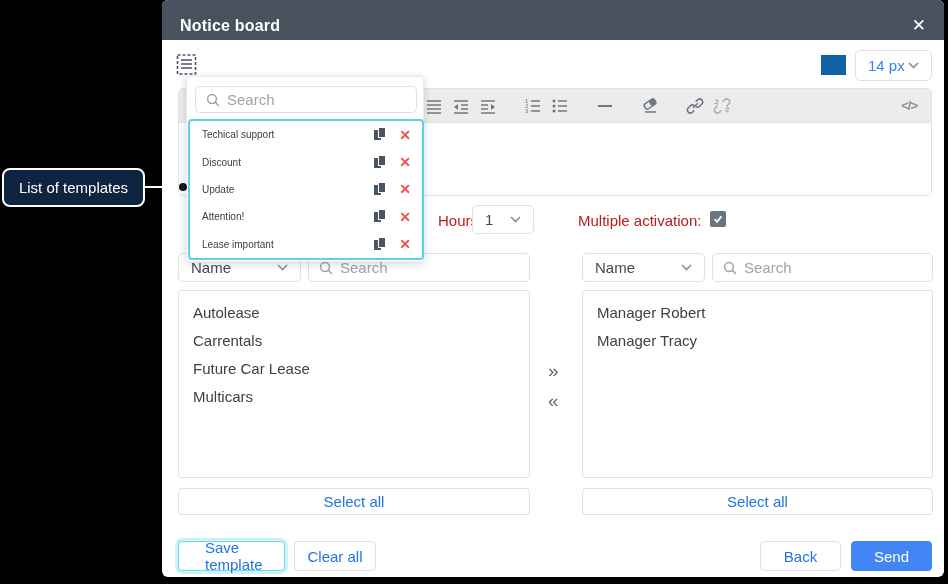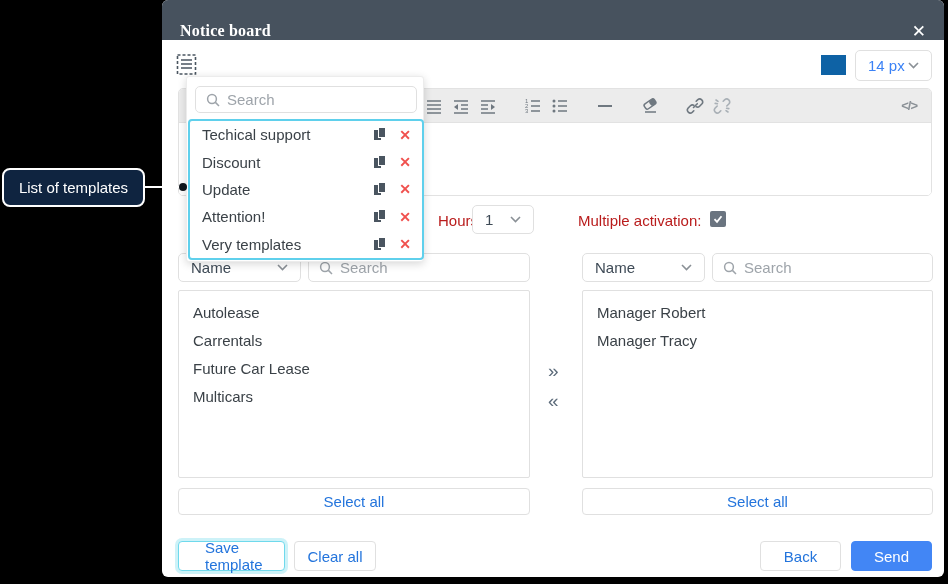--- a/index.html
+++ b/index.html
@@ -3,22 +3,22 @@
 <meta charset="utf-8">
 <style>
   * { margin:0; padding:0; box-sizing:border-box; }
   html,body { width:948px; height:584px; }
   body { background:#000; font-family:"Liberation Sans", sans-serif; position:relative; overflow:hidden; }
 
   .dialog { position:absolute; left:162px; top:0; width:782px; height:577px;
             background:#fff; border-radius:6px; overflow:hidden; }
 
   .dlg-header { position:absolute; left:0; top:0; width:100%; height:40px;
-                background:#47525E; display:flex; align-items:flex-end;
-                justify-content:space-between; padding:0 18px;font-family:Liberation Serif, serif; }
+                background:#47525E; display:flex; align-items:flex-start;
+                justify-content:space-between; padding:17px 18px; }
   .dlg-title { color:#fff; font-size:16px; font-weight:700; letter-spacing:.2px; }
   .close-x { color:#fff; font-size:17px; cursor:pointer; line-height:1; }
 
   .box { position:absolute; background:#fff; border:1px solid #E0E0E0; border-radius:5px; }
   .inp { font-size:15px; color:#3A4147; padding:0 12px; outline:none;
          font-family:"Liberation Sans", sans-serif; }
   input::placeholder { color:#9EA4AA; }
 
   .sel { display:flex; align-items:center; justify-content:space-between;
          padding:0 12px; font-size:15px; color:#3E4A56; cursor:pointer; }
@@ -36,21 +36,21 @@
              font-weight:700; cursor:pointer; letter-spacing:-1px; }
 
   
   .tpl-panel { position:absolute; left:24px; top:76px; width:238px; height:186px;
                background:#fff; border:1px solid #ECECEC; border-radius:3px;
                box-shadow:0 2px 8px rgba(0,0,0,.16); z-index:20; }
   .tpl-search { position:absolute; left:8px; top:9px; width:222px; height:27px; }
   .tpl-list { position:absolute; left:1px; top:42px; width:236px; height:141px;
               border:2px solid #5FD0EC; border-radius:4px; background:#fff; overflow:hidden; }
   .tpl-row { display:flex; align-items:center; height:27.4px; padding:0 11px 0 12px; cursor:pointer; }
-  .tpl-label { flex:1; font-size:15px; color:#3A4147; white-space:nowrap; overflow:hidden; }
+  .tpl-label { flex:1; font-size:10px; color:#3A4147; white-space:nowrap; overflow:hidden; }
   .copy-icon { position:relative; width:12px; height:13px; margin-right:13px; cursor:pointer; }
   .cp-back  { position:absolute; left:0; top:2px; width:7px; height:10px; background:#4A5560; }
   .cp-front { position:absolute; left:4px; top:0; width:7px; height:10px; background:#4A5560;
               border-left:1.5px solid #fff; border-bottom:1.5px solid #fff; }
   .del-x { color:#F0514E; font-size:14px; font-weight:700; cursor:pointer; line-height:1; }
 
   .search-wrap { display:flex; align-items:center; padding:0 10px; }
   .search-wrap svg { flex:0 0 auto; margin-right:7px; }
   .search-wrap input { border:none; outline:none; flex:1; min-width:0; font-size:15px;
                        color:#3A4147; background:transparent; font-family:"Liberation Sans", sans-serif; }
@@ -298,21 +298,21 @@
       </div>
       <div class="tpl-row">
         <span class="tpl-label">Attention!</span>
         <span class="copy-icon">
             <span class="cp-back"></span>
             <span class="cp-front"></span>
           </span>
         <span class="del-x">✕</span>
       </div>
       <div class="tpl-row">
-        <span class="tpl-label">Very templates</span>
+        <span class="tpl-label">Lease important</span>
         <span class="copy-icon">
             <span class="cp-back"></span>
             <span class="cp-front"></span>
           </span>
         <span class="del-x">✕</span>
       </div>
     </div>
   </div>
 
 </div>

